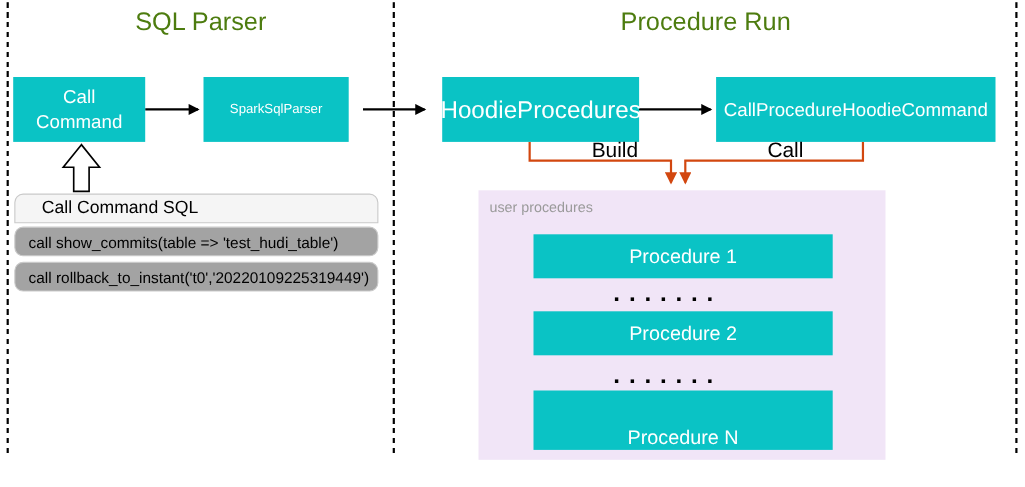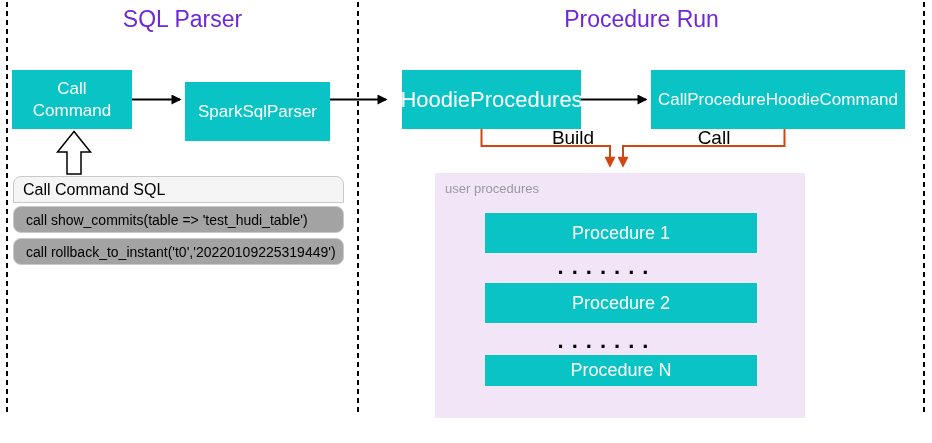--- a/index.html
+++ b/index.html
@@ -16,21 +16,21 @@
     position: absolute;
     top: 2px;
     width: 2px;
     height: 413px;
     background: repeating-linear-gradient(to bottom, #000 0 5px, transparent 5px 9px);
   }
   .section-title {
     position: absolute;
     top: 6px;
     font-size: 23px;
-    color: #6d28d9;
+    color: #4d7c0f;
     text-align: center;
     white-space: nowrap;
   }
   .node {
     position: absolute;
     background: #0ac3c5;
     color: #fff;
     display: flex;
     align-items: center;
     justify-content: center;
@@ -91,21 +91,21 @@
     position: absolute;
     left: 13px; top: 176px;
     width: 331px; height: 27px;
     background: #f5f5f5;
     border: 1px solid #c9c9c9;
     border-radius: 8px 8px 0 0;
     font-size: 16px;
     color: #000;
     display: flex;
     align-items: center;
-    padding-left: 9px;
+    padding-left: 24px;
   }
   .sql-row {
     position: absolute;
     left: 13px;
     width: 331px; height: 27px;
     background: #a3a3a3;
     border: 1px solid #c9c9c9;
     border-radius: 8px;
     font-size: 14px;
     color: #000;
@@ -143,45 +143,45 @@
 
     <path d="M481.5,129 V146 H610 V166" fill="none" stroke="#d2470f" stroke-width="2" marker-end="url(#arrOrange)"></path>
     <path d="M784.5,129 V146 H623 V166" fill="none" stroke="#d2470f" stroke-width="2" marker-end="url(#arrOrange)"></path>
 
     <polygon points="74,131.5 57.5,152 67,152 67,174 81,174 81,152 90.5,152" fill="#fff" stroke="#000" stroke-width="1.5"></polygon>
   </svg>
 
   <div class="node" style="left:12px; top:70px; width:120px; height:59px; font-size:17px; padding:16px 14px;">
     <span>Call Command</span>
   </div>
-  <div class="node" style="left:185px; top:82px; width:145px; height:59px; font-size:17px;">
+  <div class="node" style="left:185px; top:70px; width:132px; height:59px; font-size:12px;">
     <span>SparkSqlParser</span>
   </div>
   <div class="node" style="left:402px; top:70px; width:179px; height:59px; font-size:22px;">
     <span>HoodieProcedures</span>
   </div>
   <div class="node" style="left:651px; top:70px; width:254px; height:59px; font-size:17px; white-space:nowrap;">
     <span>CallProcedureHoodieCommand</span>
   </div>
 
-  <div class="edge-label" style="left:538px; top:127px;">Build</div>
+  <div class="edge-label" style="left:524px; top:127px;">Build</div>
   <div class="edge-label" style="left:679px; top:127px;">Call</div>
 
   <div class="pink-panel">
     <div class="pink-panel-label">user procedures</div>
 
     <div class="proc-box" style="top:40px;">
       <span>Procedure 1</span>
     </div>
     <div class="dots-row" style="top:84px;">.......</div>
     <div class="proc-box" style="top:110px;align-items:center;">
       <span>Procedure 2</span>
     </div>
     <div class="dots-row" style="top:158px;">.......</div>
-    <div class="proc-box" style="top:182px; height:31px;">
+    <div class="proc-box" style="top:182px; height:54px;align-items:flex-end;">
       <span>Procedure N</span>
     </div>
   </div>
 
   <div class="sql-panel-header">
     <span>Call Command SQL</span>
   </div>
   <div class="sql-row" style="top:206px;">
     <span>call show_commits(table =&gt; 'test_hudi_table')</span>
   </div>

